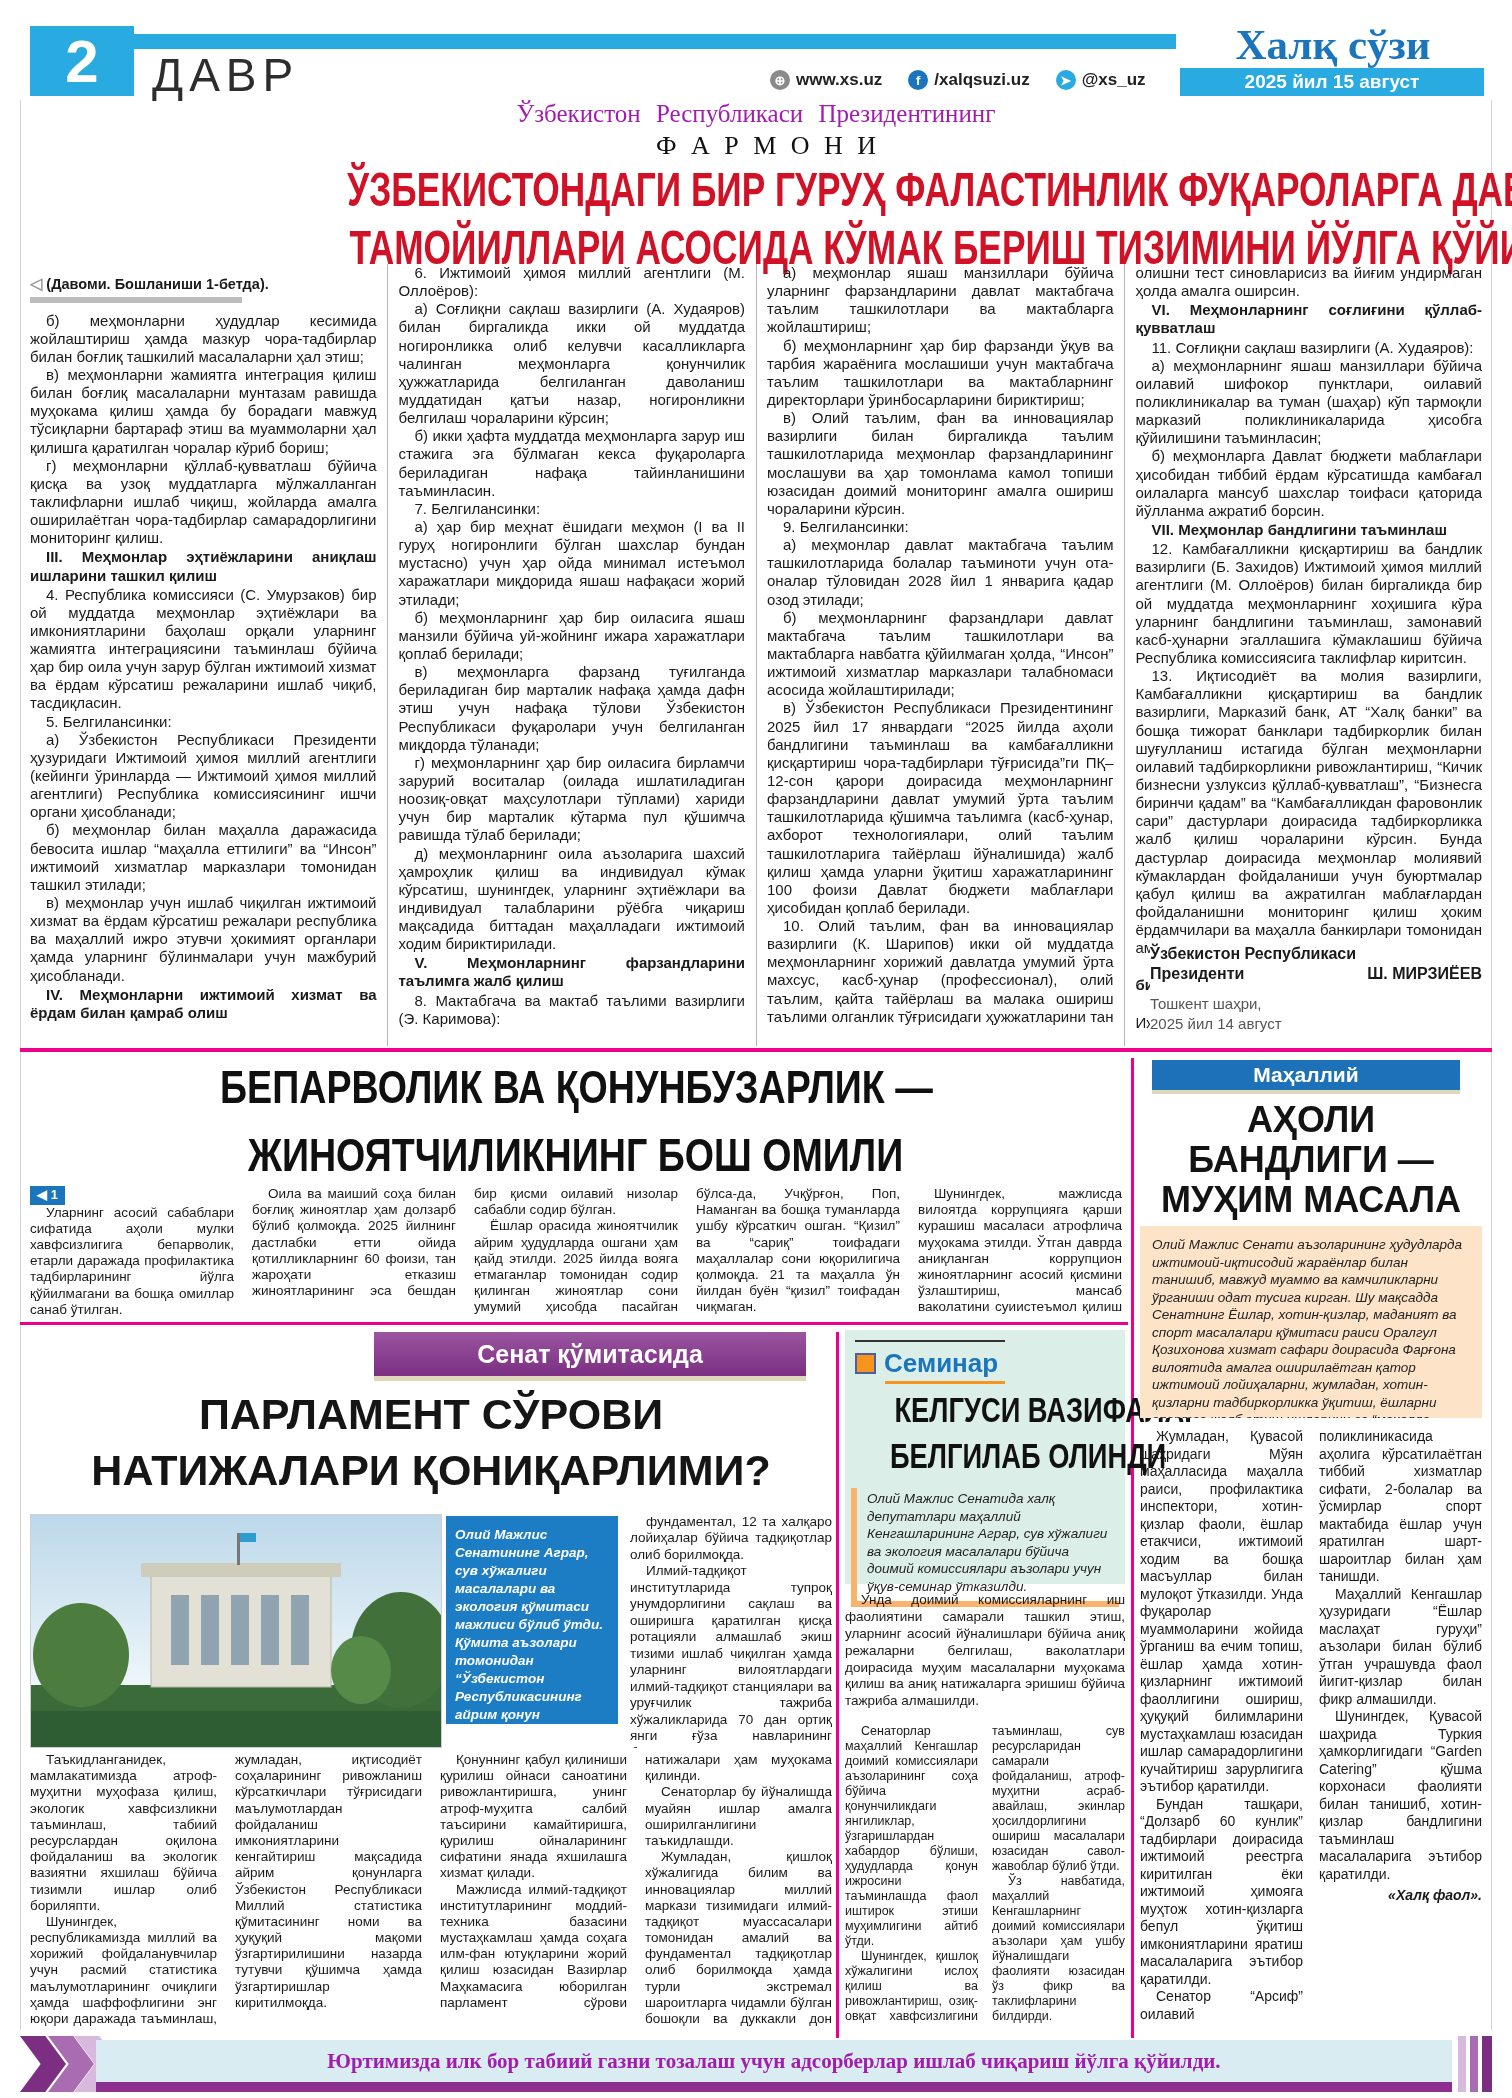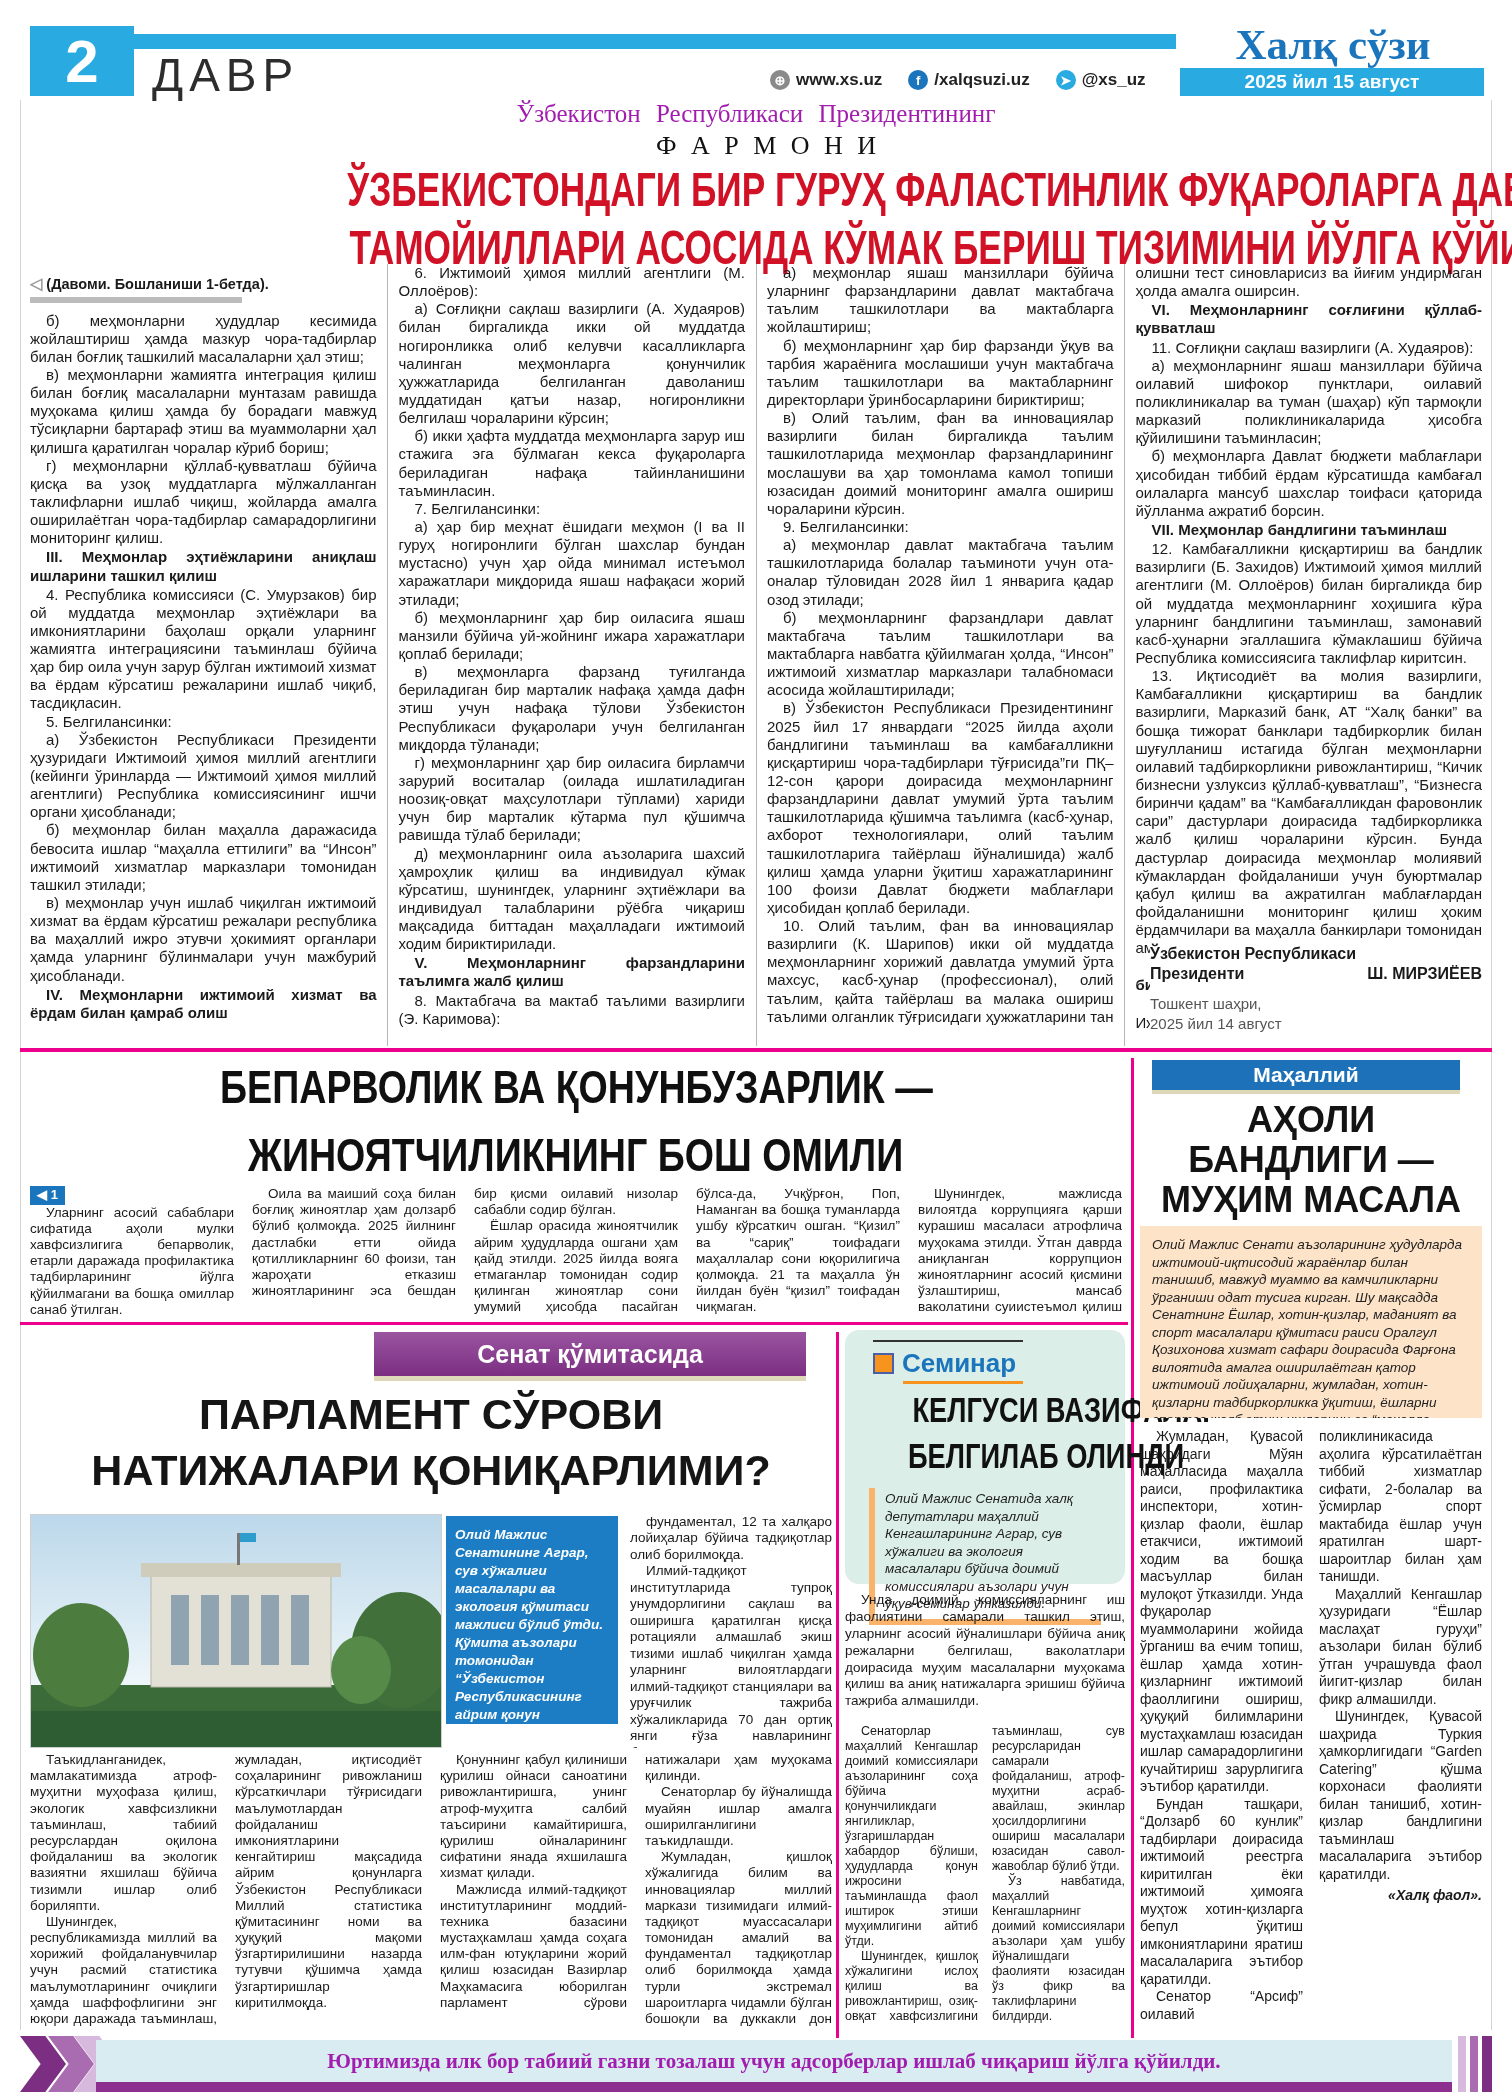--- a/index.html
+++ b/index.html
@@ -63,21 +63,21 @@
                font-size:43px;line-height:56px;}
   .photo{left:30px;top:1514px;width:410px;height:232px;overflow:hidden;border:1px solid #cfcfcf;}
   .lede-blue{left:446px;top:1516px;width:172px;height:208px;background:#1d7dc4;color:#fff;
              font-style:italic;font-weight:bold;font-size:13.5px;line-height:1.33;padding:10px 9px;box-sizing:border-box;
              overflow:hidden;text-align:left;}
   .senate-side{left:630px;top:1514px;width:202px;height:234px;overflow:hidden;
                font-size:13.5px;line-height:1.22;text-align:justify;}
   .senate-body{left:30px;top:1752px;width:802px;height:286px;overflow:hidden;
                column-count:4;column-gap:18px;column-fill:auto;font-size:13.5px;line-height:1.2;text-align:justify;}
   
-  .sem-box{left:845px;top:1330px;width:280px;height:254px;background:#dceee8;box-sizing:border-box;padding:8px 24px;border-radius:14px;}
+  .sem-box{left:845px;top:1330px;width:280px;height:254px;background:#dceee8;box-sizing:border-box;padding:8px 6px;}
   .sem-topline{width:150px;height:2px;background:#333;margin:2px 0 6px 4px;}
   .sem-label{display:flex;align-items:center;gap:8px;margin-left:4px;}
   .sem-sq{width:17px;height:17px;background:#f7941d;border:2px solid #4a5fa5;}
   .sem-label-text{color:#1b75bc;font-weight:bold;font-size:26px;}
   .sem-underline{width:120px;height:3px;background:#f7941d;margin:2px 0 6px 34px;}
   .sem-head{text-align:center;font-weight:bold;color:#111;line-height:39px;}
   .sem-head .cond{display:inline-block;transform:scaleX(.78);transform-origin:center;white-space:nowrap;font-size:35px;}
   .sem-lede{margin-top:6px;border-left:6px solid #f9b36a;border-bottom:6px solid #f9b36a;
             padding:2px 0 6px 10px;font-style:italic;font-size:13.5px;line-height:1.3;color:#222;}
   .sem-wide{left:845px;top:1592px;width:280px;height:128px;overflow:hidden;font-size:13.5px;line-height:1.25;text-align:justify;}

